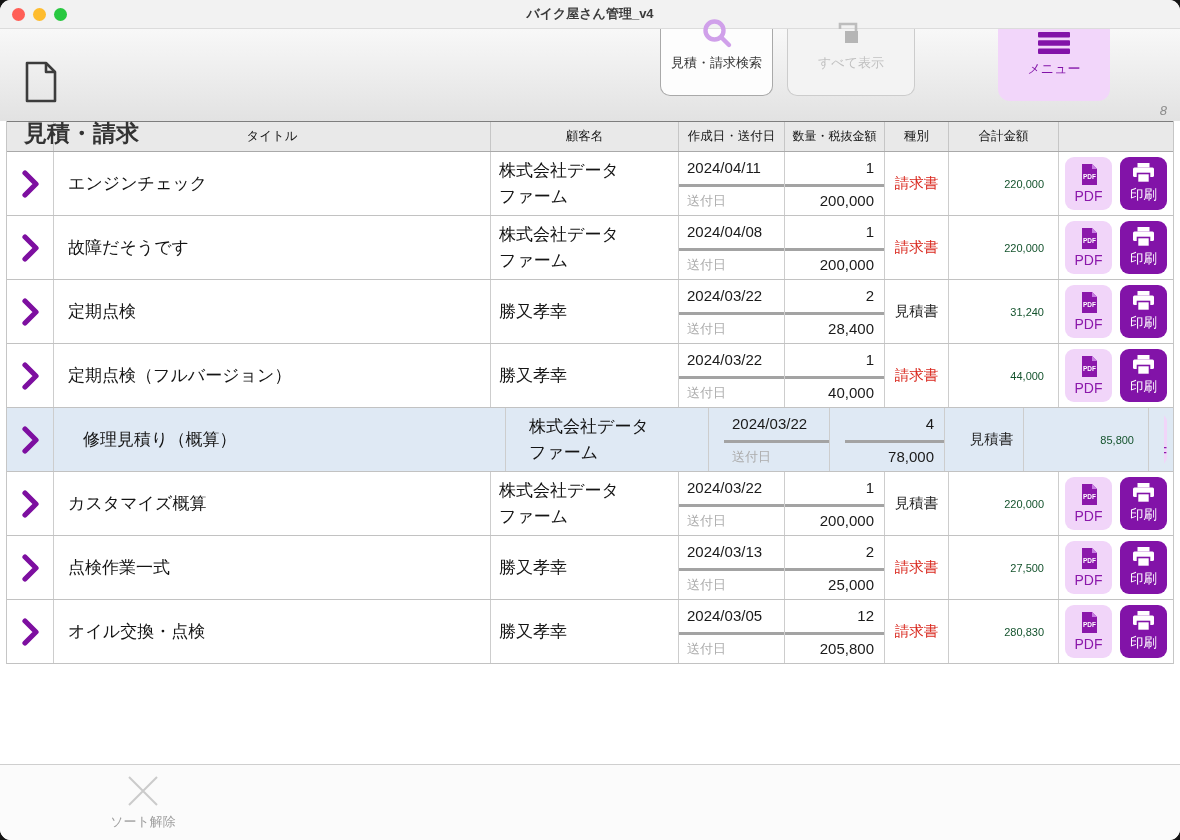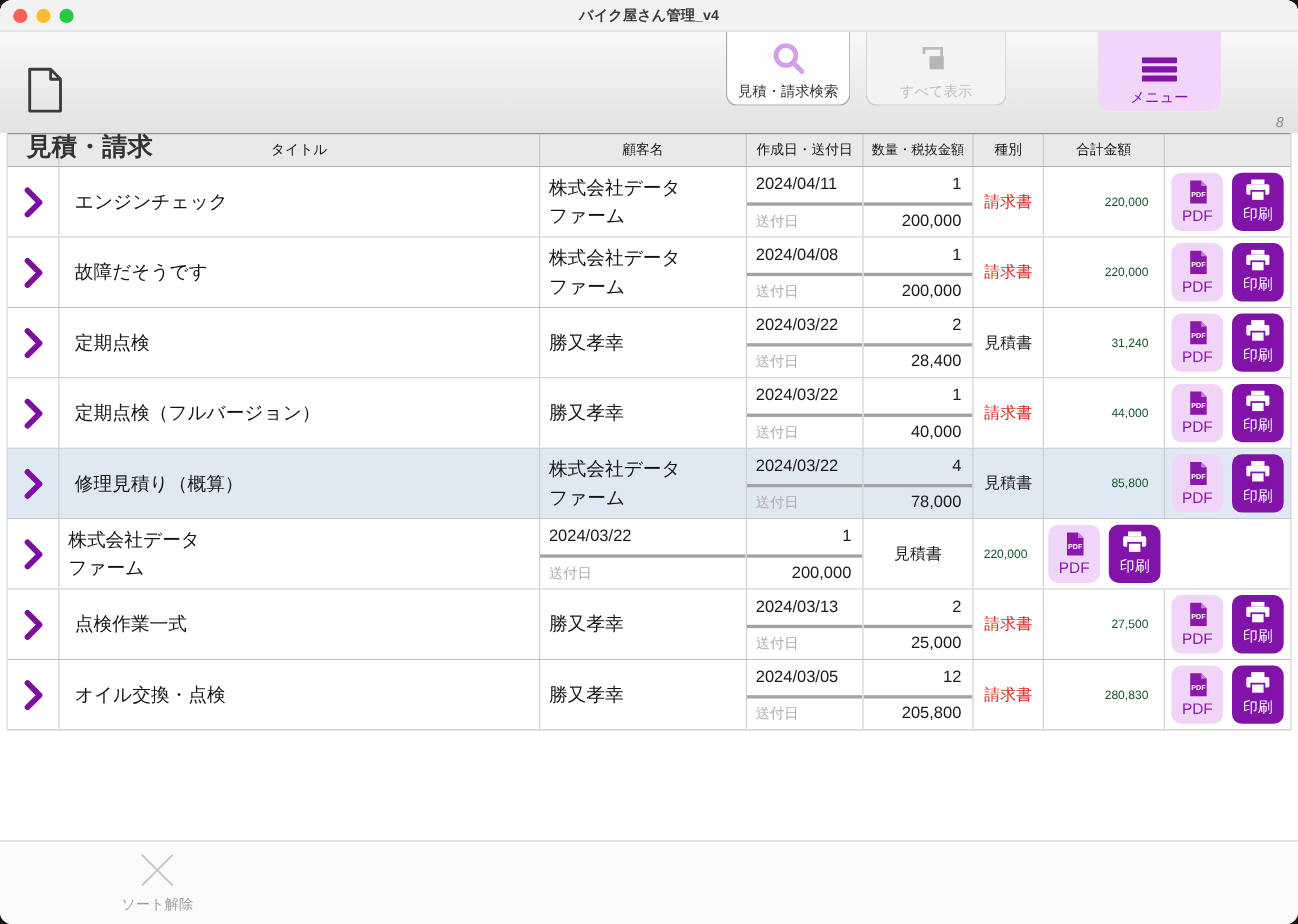--- a/index.html
+++ b/index.html
@@ -11,40 +11,40 @@
             display:flex;align-items:center;justify-content:center;position:relative;}
   .lights{position:absolute;left:12px;top:8px;display:flex;gap:8px;}
   .light{width:13px;height:13px;border-radius:50%;}
   .l-red{background:#ff5f57}.l-yellow{background:#febc2e}.l-green{background:#28c840}
   .win-title{font-size:13px;font-weight:bold;color:#3b3b3b;}
   
   .toolbar{height:92px;background:linear-gradient(#f8f8f8,#e2e2e2);position:relative;}
   .doc-title{position:absolute;left:24px;top:32px;display:flex;align-items:flex-start;gap:15px;flex-direction:column;}
   .page-title{font-size:23px;font-weight:bold;color:#333;}
   .tb-btn{position:absolute;top:0;display:flex;flex-direction:column;align-items:center;
-          justify-content:flex-end;gap:5px;padding:6px 8px 3px;box-sizing:border-box;
+          justify-content:flex-end;gap:5px;padding:6px 8px 23px;box-sizing:border-box;
           font-family:inherit;cursor:pointer;}
   .tb-btn .lbl{font-size:13px;}
   .btn-search{left:660px;width:113px;height:67px;background:#fdfdfd;
               border:1px solid #a9a9a9;border-top:none;border-radius:0 0 10px 10px;color:#333;}
   .btn-showall{left:787px;width:128px;height:67px;background:#f3f3f3;
                border:1px solid #cccccc;border-top:none;border-radius:0 0 10px 10px;color:#c0c0c0;}
   .btn-menu{left:998px;width:112px;height:72px;background:#f2d6fa;border:none;
             border-radius:0 0 12px 12px;color:#8213a8;}
   .count{position:absolute;right:13px;bottom:3px;font-size:13px;font-style:italic;color:#8b8b8b;}
   
   .table{margin:0 6px;border-left:1px solid #c6c6c6;border-right:1px solid #c6c6c6;}
   .thead{display:grid;grid-template-columns:var(--cols);height:29px;background:#e9e9e9;
          border-top:1px solid #7e7e7e;border-bottom:1px solid #a9a9a9;}
   .th{display:flex;align-items:center;justify-content:center;font-size:12.5px;color:#151515;
       border-right:1px solid #c6c6c6;box-sizing:border-box;white-space:nowrap;overflow:hidden;}
   .th:last-child{border-right:none;}
   .trow{display:grid;grid-template-columns:var(--cols);height:64px;background:#fff;
         border-bottom:1px solid #c2c2c2;box-sizing:border-box;}
-  .trow.hl{background:#dfe9f4;}
+  .trow.hl{background:#dfe9f4;gap:15px;}
   .cell{border-right:1px solid #cdcdcd;box-sizing:border-box;overflow:hidden;}
   .cell:last-child{border-right:none;}
   .c-arrow{display:flex;align-items:center;justify-content:center;cursor:pointer;}
   .c-title{display:flex;align-items:center;padding-left:14px;font-size:17px;color:#141414;}
   .c-cust{display:flex;align-items:center;padding-left:8px;font-size:17px;color:#141414;line-height:1.5;}
   .c-cust span{display:block;max-width:136px;}
   .c-sub .sub{height:50%;box-sizing:border-box;display:flex;align-items:center;
               padding:0 8px;font-size:15px;color:#1a1a1a;}
   .c-sub .sub + .sub{border-top:3px solid #a3a3a3;}
   .send-ph{color:#adadad !important;font-size:13px !important;}
@@ -375,20 +375,23 @@
           </div>
         </div>
         <div class="trow">
           <div class="cell c-arrow">
             <span class="icn">
               <svg width="18" height="28" viewBox="0 0 18 28">
                 <path d="M4 3 L15 14 L4 25" fill="none" stroke="#7d0fa0" stroke-width="5.2" stroke-linecap="round" stroke-linejoin="round"></path>
               </svg>
             </span>
           </div>
+          <div class="cell c-title">
+            <span>カスタマイズ概算</span>
+          </div>
           <div class="cell c-cust">
             <span>株式会社データファーム</span>
           </div>
           <div class="cell c-sub">
             <div class="sub">2024/03/22</div>
             <div class="sub send-ph">送付日</div>
           </div>
           <div class="cell c-sub">
             <div class="sub num">1</div>
             <div class="sub num">200,000</div>

